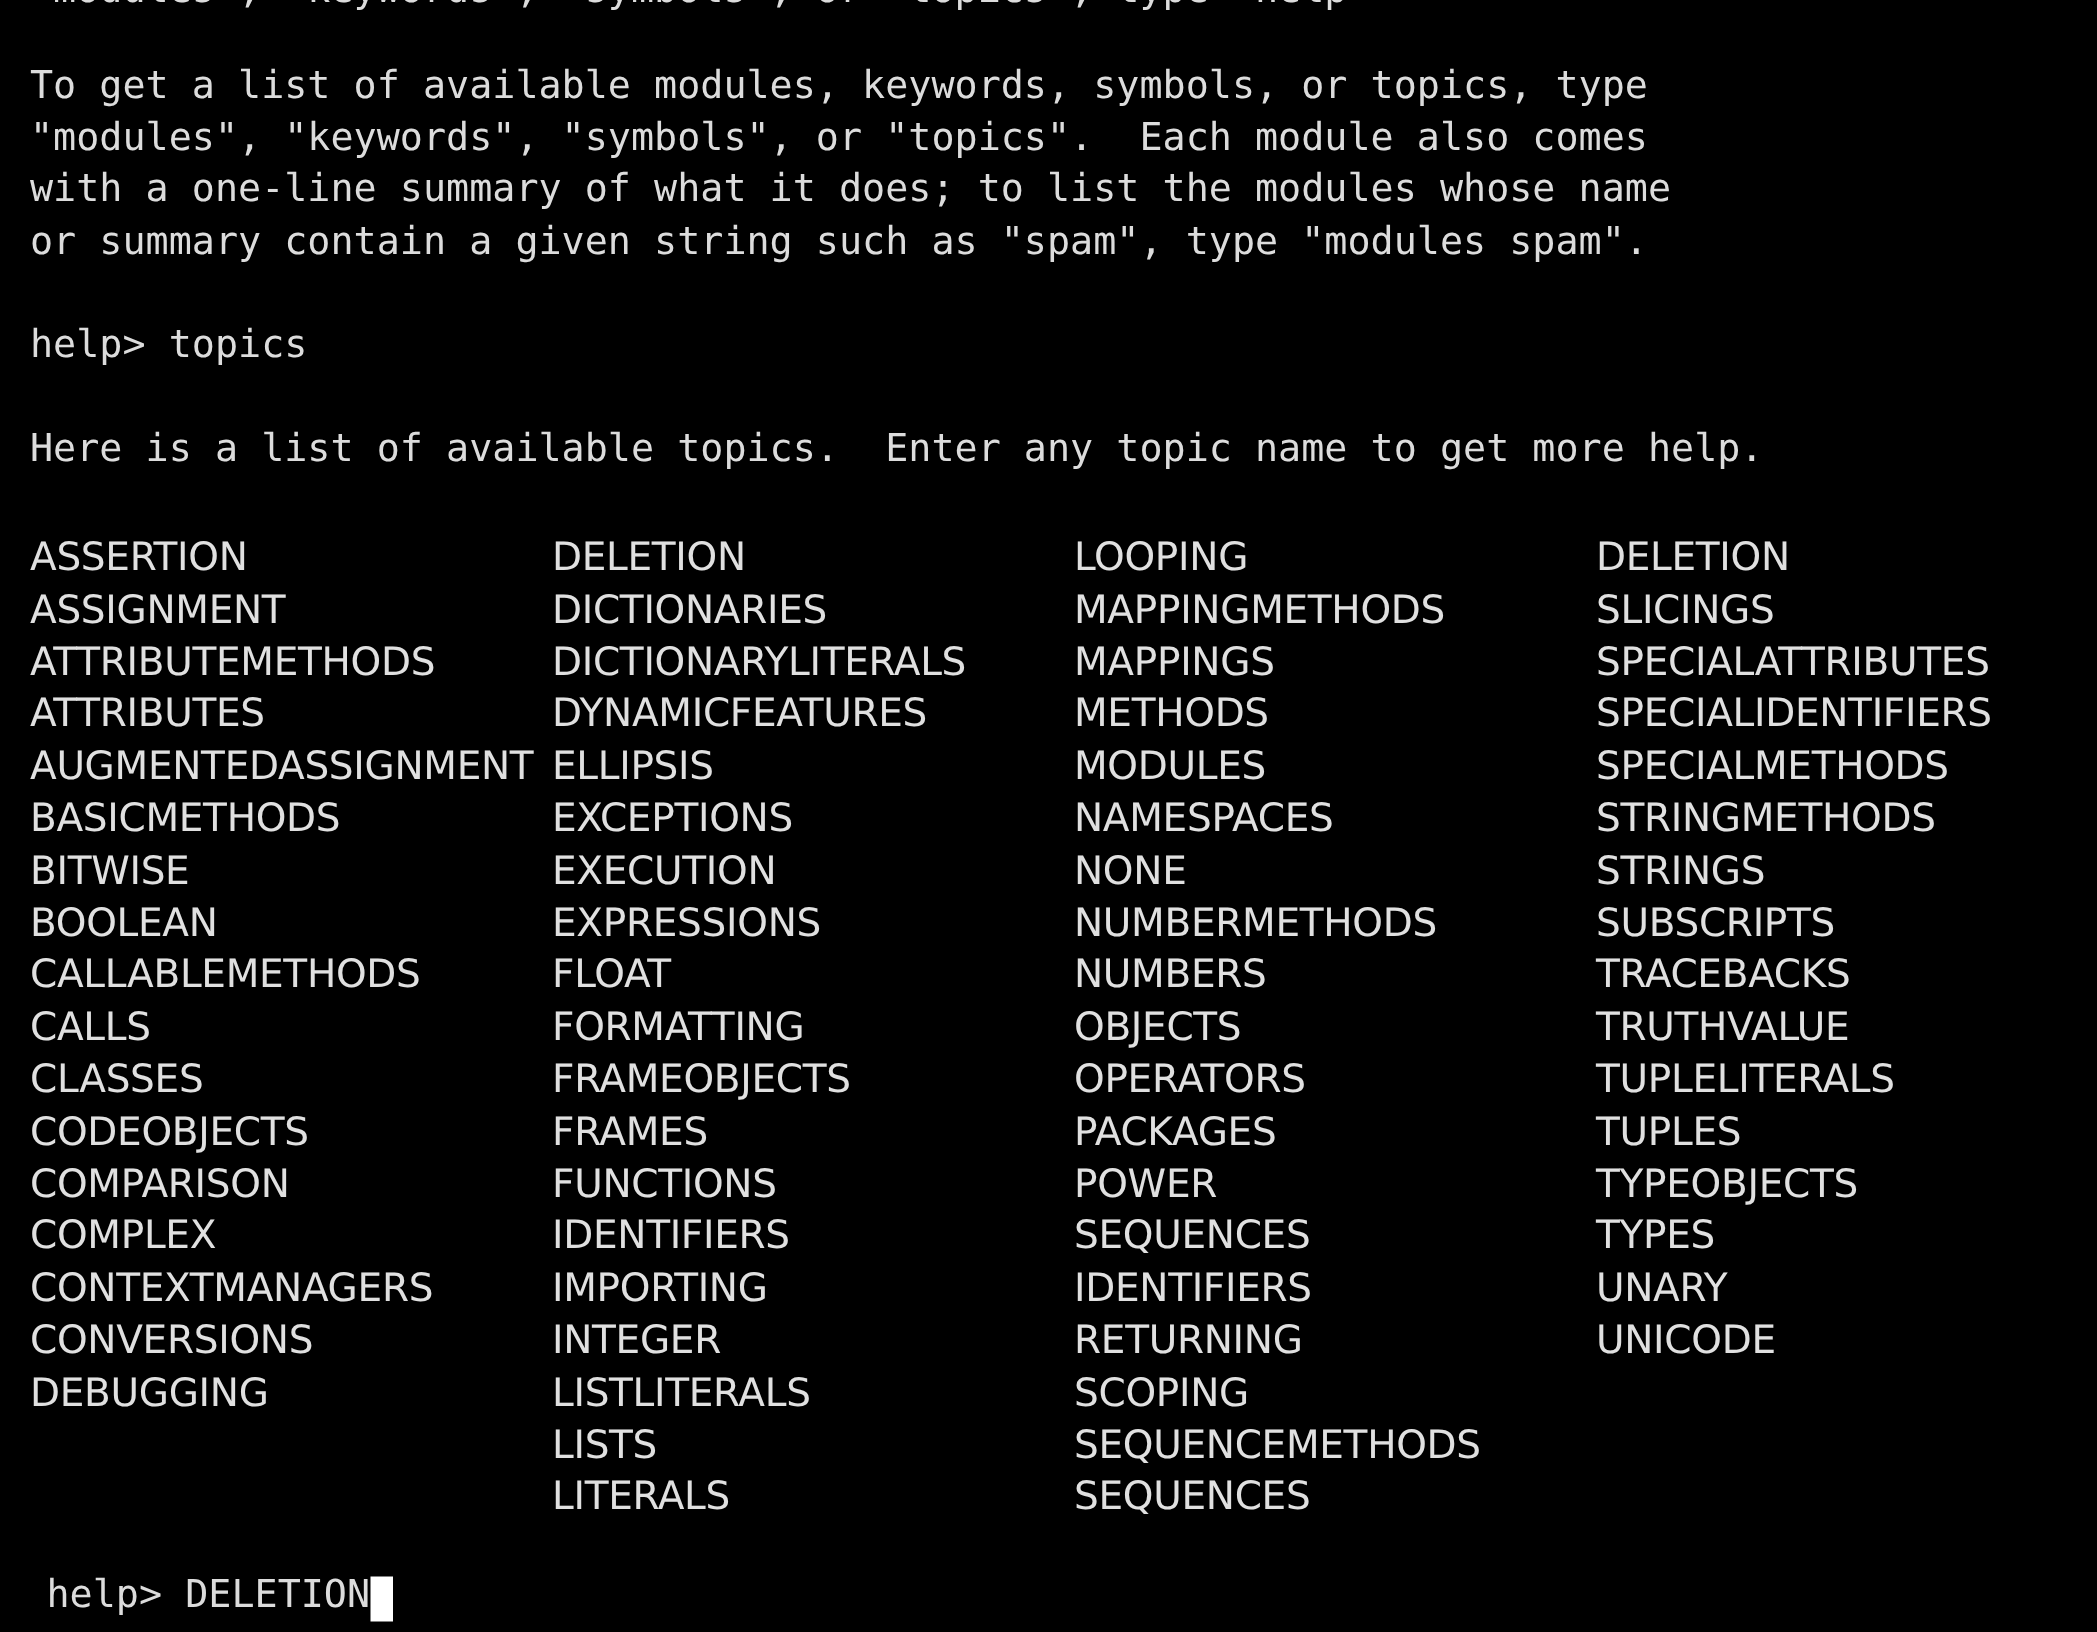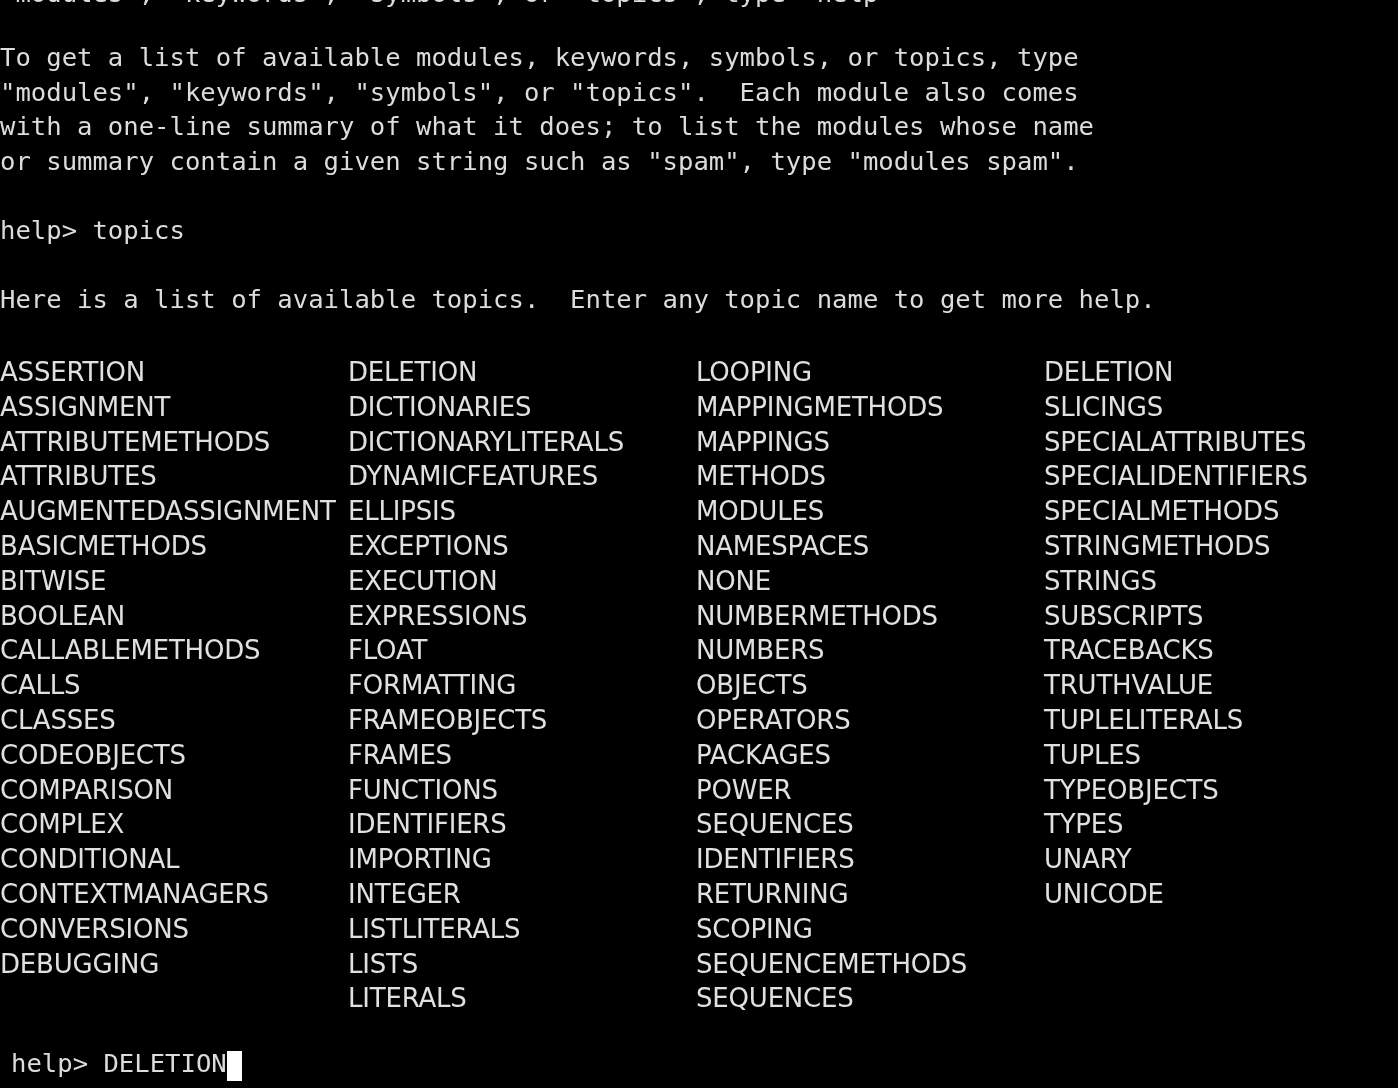--- a/index.html
+++ b/index.html
@@ -14,20 +14,21 @@
     position: relative;
     font-family: "DejaVu Sans Mono", monospace;
   }
 
   #terminal {
     position: absolute;
     inset: 0;
     background: #000000;
     color: #d8d8d8;
     padding: 0;
+    margin-left: 20px;
   }
 
   
   .mono-line {
     font-family: "DejaVu Sans Mono", monospace;
     font-size: 25.6px;
     line-height: 34.6px;
     letter-spacing: 0px;
     white-space: pre;
     color: #dcdcdc;
@@ -134,21 +135,20 @@
       <div class="topic-item">AUGMENTEDASSIGNMENT</div>
       <div class="topic-item">BASICMETHODS</div>
       <div class="topic-item">BITWISE</div>
       <div class="topic-item">BOOLEAN</div>
       <div class="topic-item">CALLABLEMETHODS</div>
       <div class="topic-item">CALLS</div>
       <div class="topic-item">CLASSES</div>
       <div class="topic-item">CODEOBJECTS</div>
       <div class="topic-item">COMPARISON</div>
       <div class="topic-item">COMPLEX</div>
-      <div class="topic-item">CONDITIONAL</div>
       <div class="topic-item">CONTEXTMANAGERS</div>
       <div class="topic-item">CONVERSIONS</div>
       <div class="topic-item">DEBUGGING</div>
     </div>
 
     <div class="topic-column">
       <div class="topic-item">DELETION</div>
       <div class="topic-item">DICTIONARIES</div>
       <div class="topic-item">DICTIONARYLITERALS</div>
       <div class="topic-item">DYNAMICFEATURES</div>

